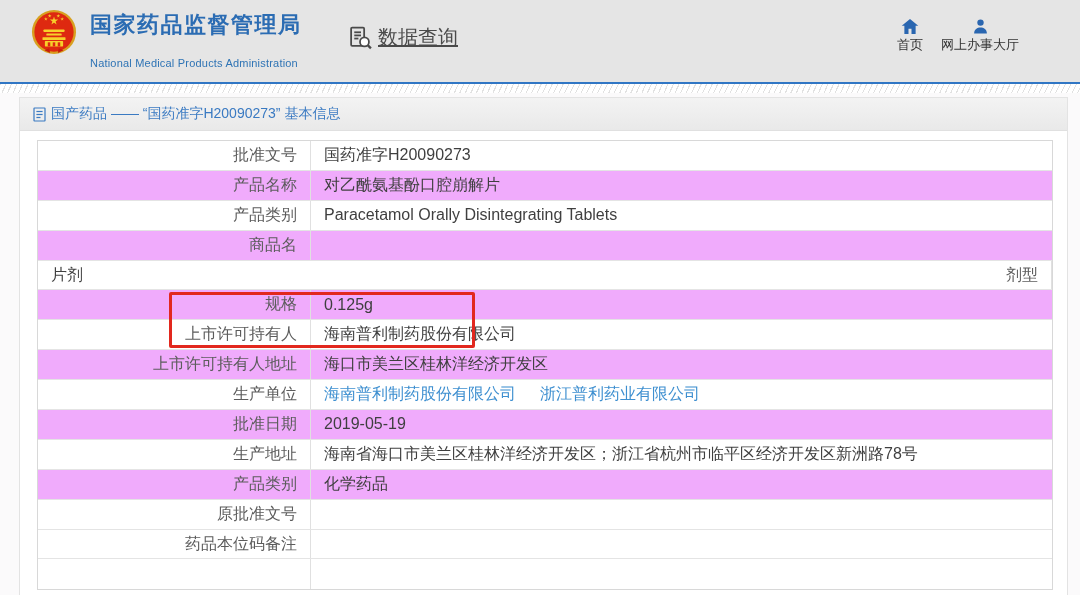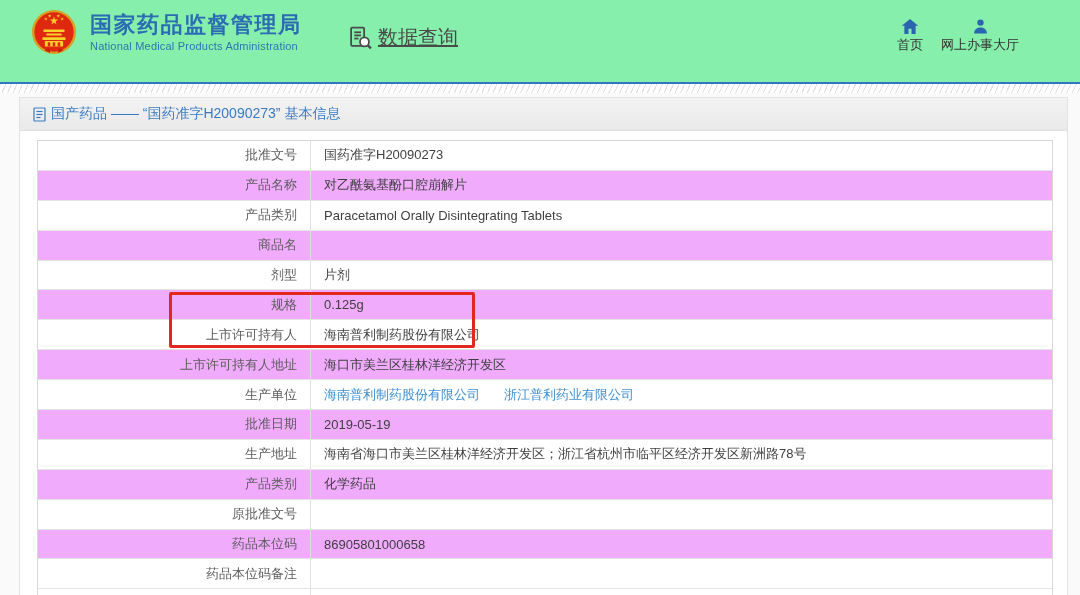--- a/index.html
+++ b/index.html
@@ -3,25 +3,25 @@
 <meta charset="utf-8">
 <style>
   html,body{margin:0;padding:0;}
   body{
     width:1080px;height:595px;overflow:hidden;position:relative;
     background:#ffffff;
     font-family:"Liberation Sans","DejaVu Sans",sans-serif;
     -webkit-font-smoothing:antialiased;
   }
   
-  .site-header{position:absolute;left:0;top:0;width:1080px;height:82px;background:#86efac;}
+  .site-header{position:absolute;left:0;top:0;width:1080px;height:82px;background:#e5e5e5;}
   .emblem{position:absolute;left:31px;top:9px;width:46px;height:46px;cursor:pointer;}
   .brand-text{position:absolute;left:90px;top:13px;}
   .brand-title{font-size:22px;font-weight:bold;color:#2b6cb3;letter-spacing:1.5px;line-height:24px;}
-  .brand-sub{font-size:11px;color:#2f74b5;margin-top:3px;letter-spacing:.2px;}
+  .brand-sub{font-size:11px;color:#2f74b5;margin-top:20px;letter-spacing:.2px;}
   .section-label{position:absolute;left:348px;top:24px;display:flex;align-items:center;gap:5px;}
   .section-label span{font-size:20px;color:#4a4a4a;text-decoration:underline;}
   .top-nav-item{position:absolute;top:17px;text-align:center;cursor:pointer;text-decoration:none;}
   .top-nav-item .nav-ic{height:18px;display:flex;align-items:flex-end;justify-content:center;}
   .top-nav-item .nav-label{font-size:13px;color:#333;margin-top:4px;white-space:nowrap;}
   .nav-home{left:885px;width:50px;}
   .nav-hall{left:938px;width:84px;}
   
   .blue-line{position:absolute;left:0;top:82px;width:1080px;height:2px;background:#3076c4;}
   .hatch-band{position:absolute;left:0;top:84px;width:1080px;height:9px;background:
@@ -32,21 +32,21 @@
      border:1px solid #e3e3e3;box-sizing:border-box;}
   .panel-title-bar{height:33px;background:linear-gradient(#f3f3f3,#e9e9e9);
      border-bottom:1px solid #e0e0e0;display:flex;align-items:center;padding-left:13px;box-sizing:border-box;}
   .panel-title-bar .t-icon{margin-right:5px;display:flex;}
   .panel-title{font-size:14px;color:#3a7ac2;text-align:right;}
   
   .info-table{position:absolute;left:17px;top:42px;width:1014px;border:1px solid #d8d8d8;background:#fff;}
   .tr{display:flex;height:29.9px;border-bottom:1px solid #e4e4e4;box-sizing:border-box;align-items:stretch;}
   .tr.alt{background:#f0abfc;}
   .tr:last-child{border-bottom:none;}
-  .td{display:flex;align-items:center;box-sizing:border-box;font-size:13px;text-align:right;}
+  .td{display:flex;align-items:center;box-sizing:border-box;font-size:16px;text-align:right;}
   .td.lab{width:273px;justify-content:flex-end;padding-right:13px;color:#5c5c5c;border-right:1px solid #e0e0e0;}
   .td.val{flex:1;padding-left:13px;color:#3f3f3f;gap:24px;}
   .td.val a{color:#3e8fd0;text-decoration:none;cursor:pointer;}
   
   .red-annotation{position:absolute;left:169px;top:292px;width:306px;height:56px;
      border:3px solid #e2281e;border-radius:2px;box-sizing:border-box;z-index:10;pointer-events:none;}
 </style>
 </head>
 <body>
 
@@ -142,22 +142,22 @@
         </div>
         <div class="tr">
           <div class="td lab">产品类别</div>
           <div class="td val">Paracetamol Orally Disintegrating Tablets</div>
         </div>
         <div class="tr alt">
           <div class="td lab">商品名</div>
           <div class="td val"></div>
         </div>
         <div class="tr">
+          <div class="td val">片剂</div>
           <div class="td lab">剂型</div>
-          <div class="td val">片剂</div>
         </div>
         <div class="tr alt">
           <div class="td lab">规格</div>
           <div class="td val">0.125g</div>
         </div>
         <div class="tr">
           <div class="td lab">上市许可持有人</div>
           <div class="td val">海南普利制药股份有限公司</div>
         </div>
         <div class="tr alt">
@@ -180,24 +180,20 @@
           <div class="td val">海南省海口市美兰区桂林洋经济开发区；浙江省杭州市临平区经济开发区新洲路78号</div>
         </div>
         <div class="tr alt">
           <div class="td lab">产品类别</div>
           <div class="td val">化学药品</div>
         </div>
         <div class="tr">
           <div class="td lab">原批准文号</div>
           <div class="td val"></div>
         </div>
-        <div class="tr alt">
-          <div class="td lab">药品本位码</div>
-          <div class="td val">86905801000658</div>
-        </div>
         <div class="tr">
           <div class="td lab">药品本位码备注</div>
           <div class="td val"></div>
         </div>
         <div class="tr">
           <div class="td lab"></div>
           <div class="td val"></div>
         </div>
       </div>
   </section>

